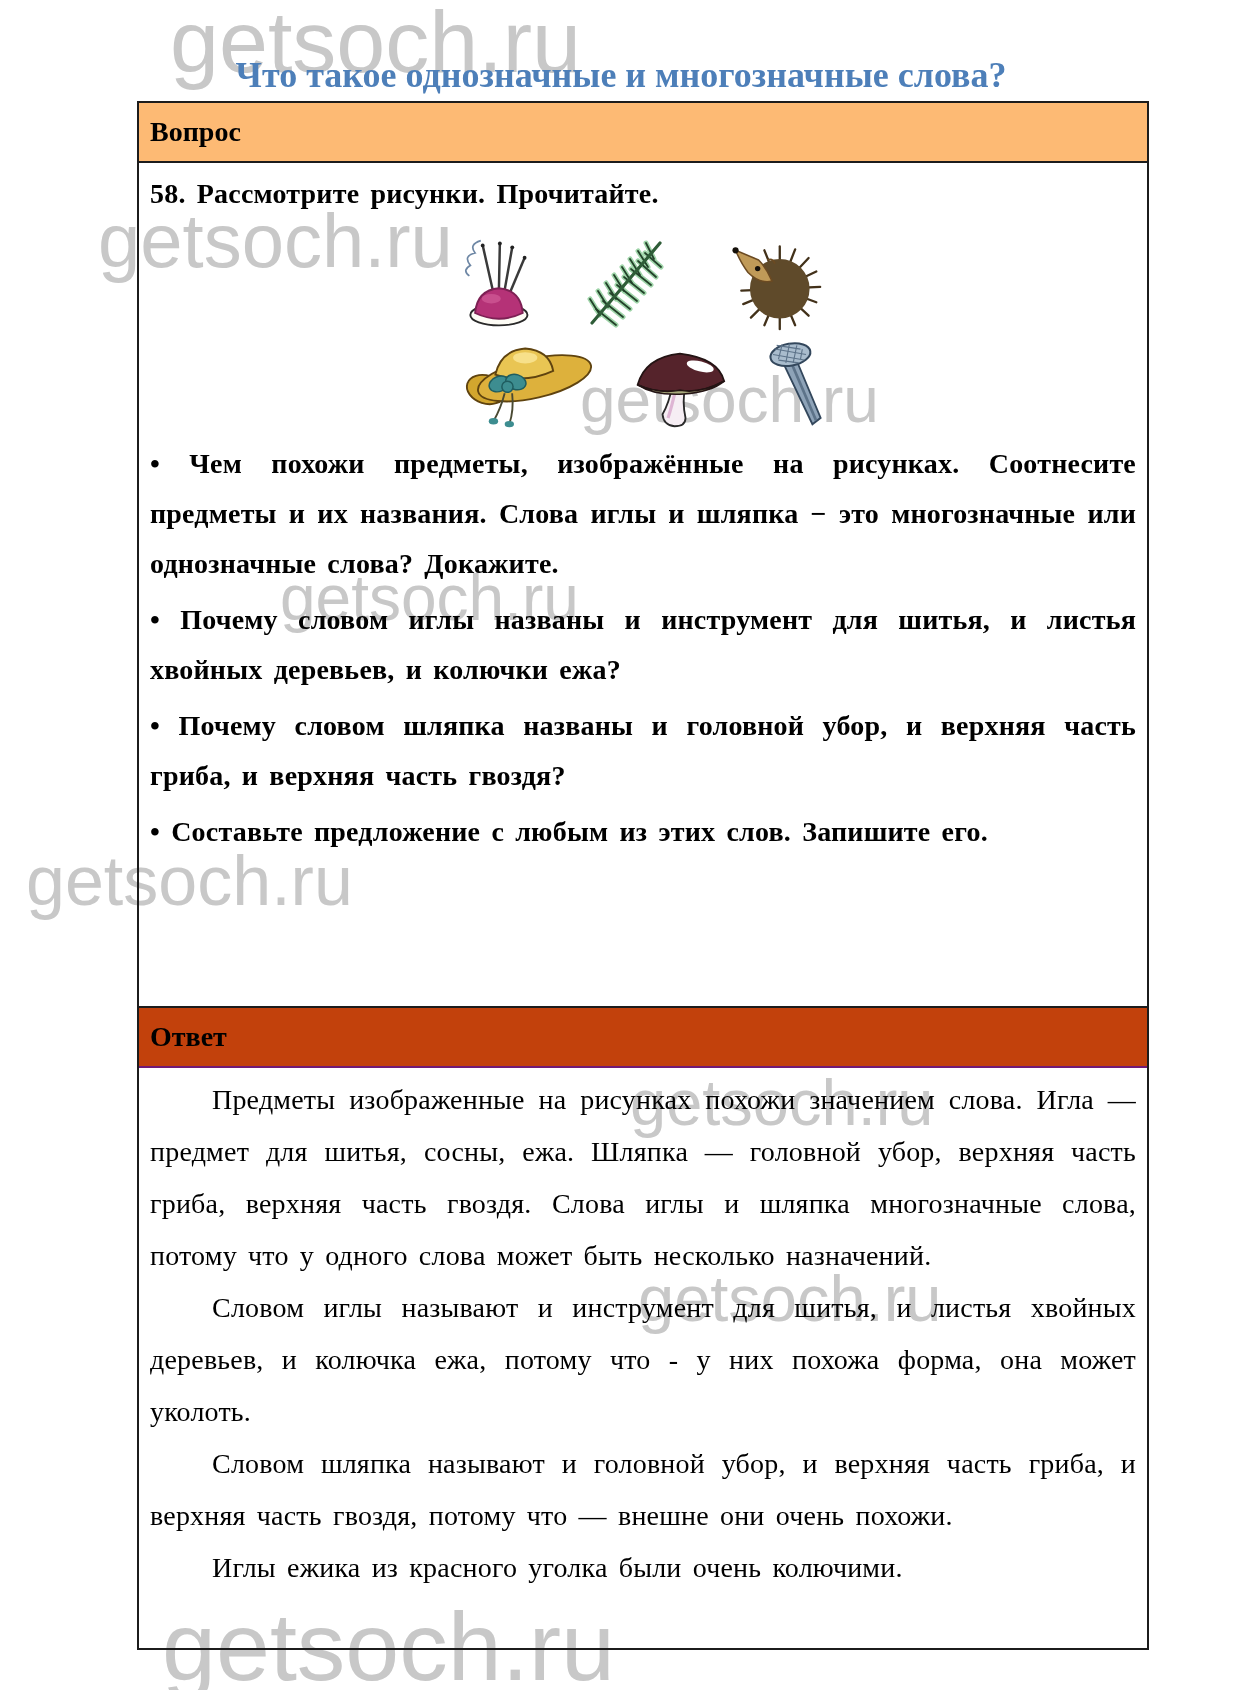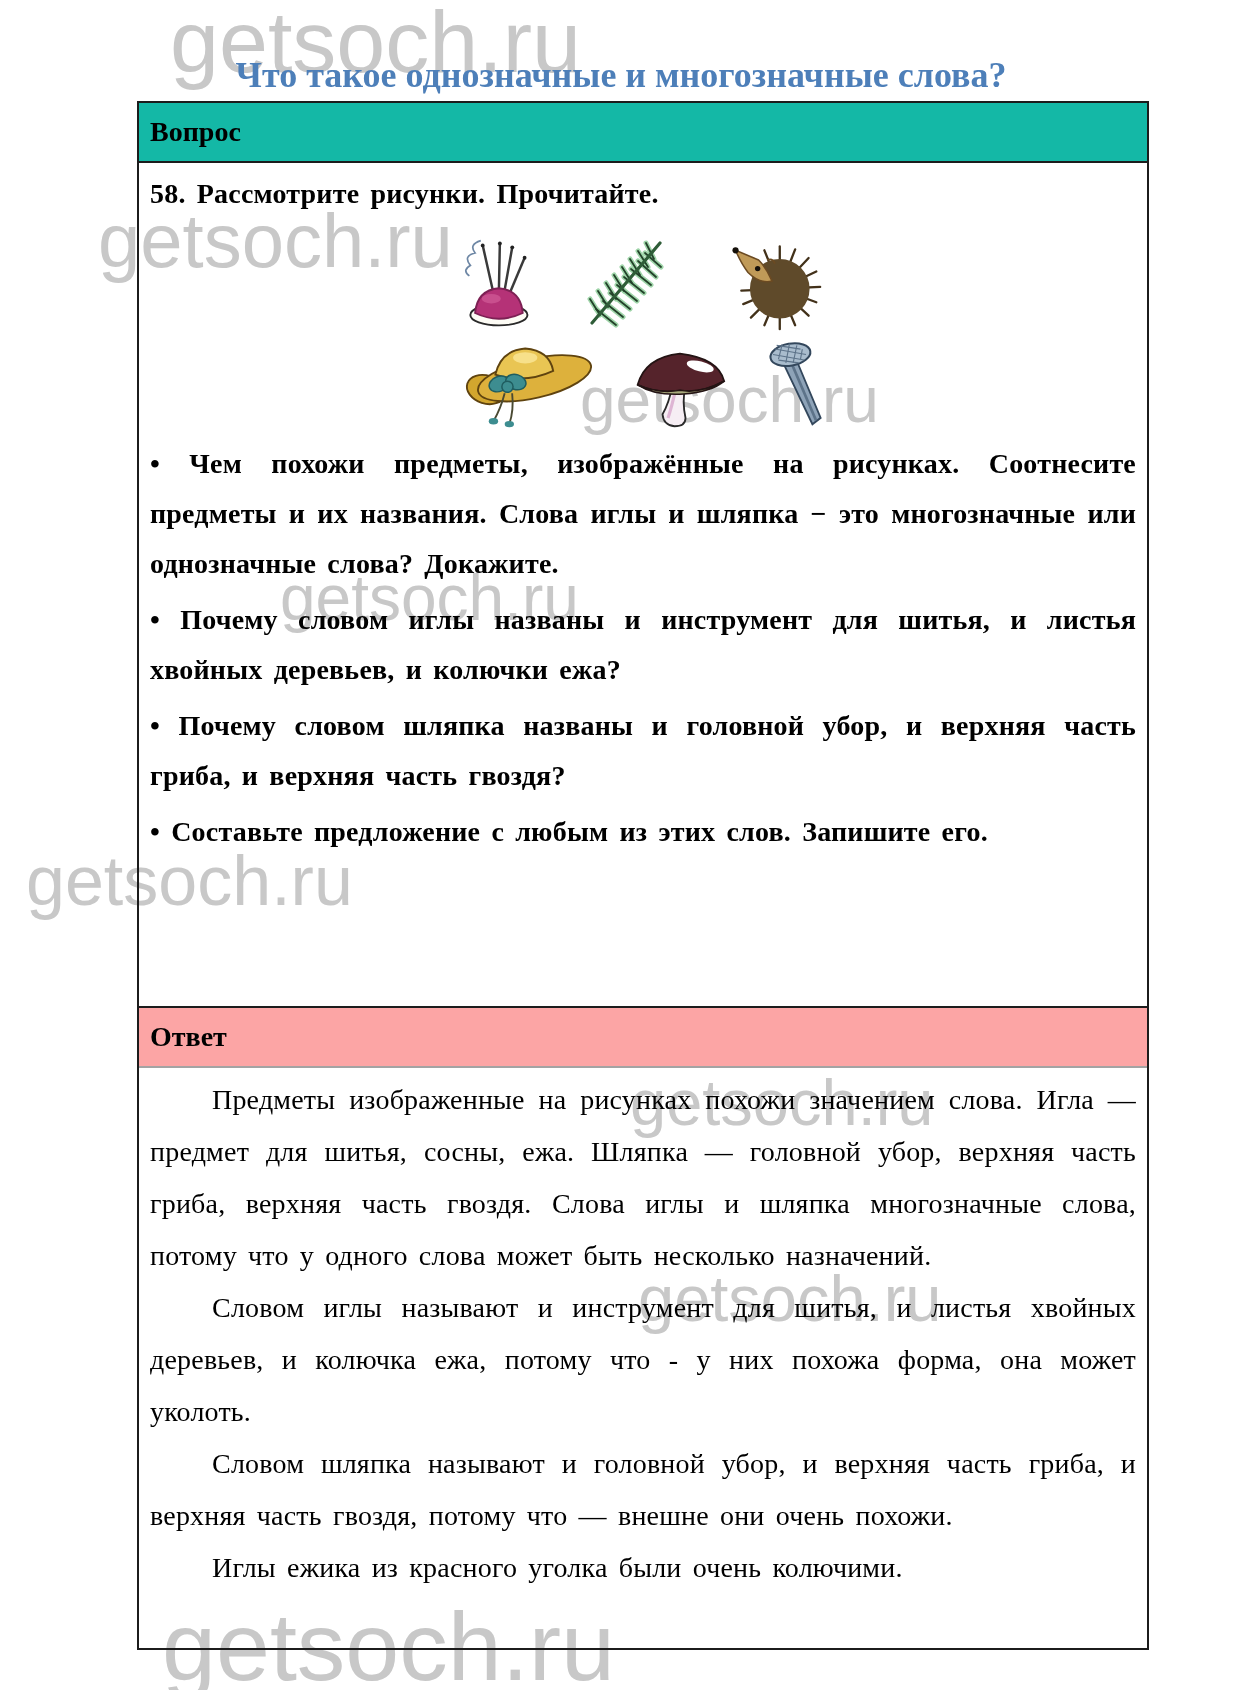--- a/index.html
+++ b/index.html
@@ -41,22 +41,22 @@
   
   .qa-table {
     position:absolute; z-index:1;
     left:137px; top:101px; width:1012px;
     border:2px solid #1c1c1c;
   }
   .hdr {
     font-size:28px; font-weight:bold;
     padding:13px 11px;
   }
-  .q-hdr { background:#14b8a6; border-bottom:2px solid #1c1c1c; }
-  .a-hdr { background:#fca5a5; border-bottom:2px solid #a3a3a3; }
+  .q-hdr { background:#fdba74; border-bottom:2px solid #1c1c1c; }
+  .a-hdr { background:#c2410c; border-bottom:2px solid #701a75; }
   .cell {
     background:transparent;
     padding:6px 11px 0 11px;
     font-size:28px;
     line-height:50px;
     text-align:justify;
     letter-spacing:0.2px;
     word-spacing:4px;
     overflow:hidden;
   }

